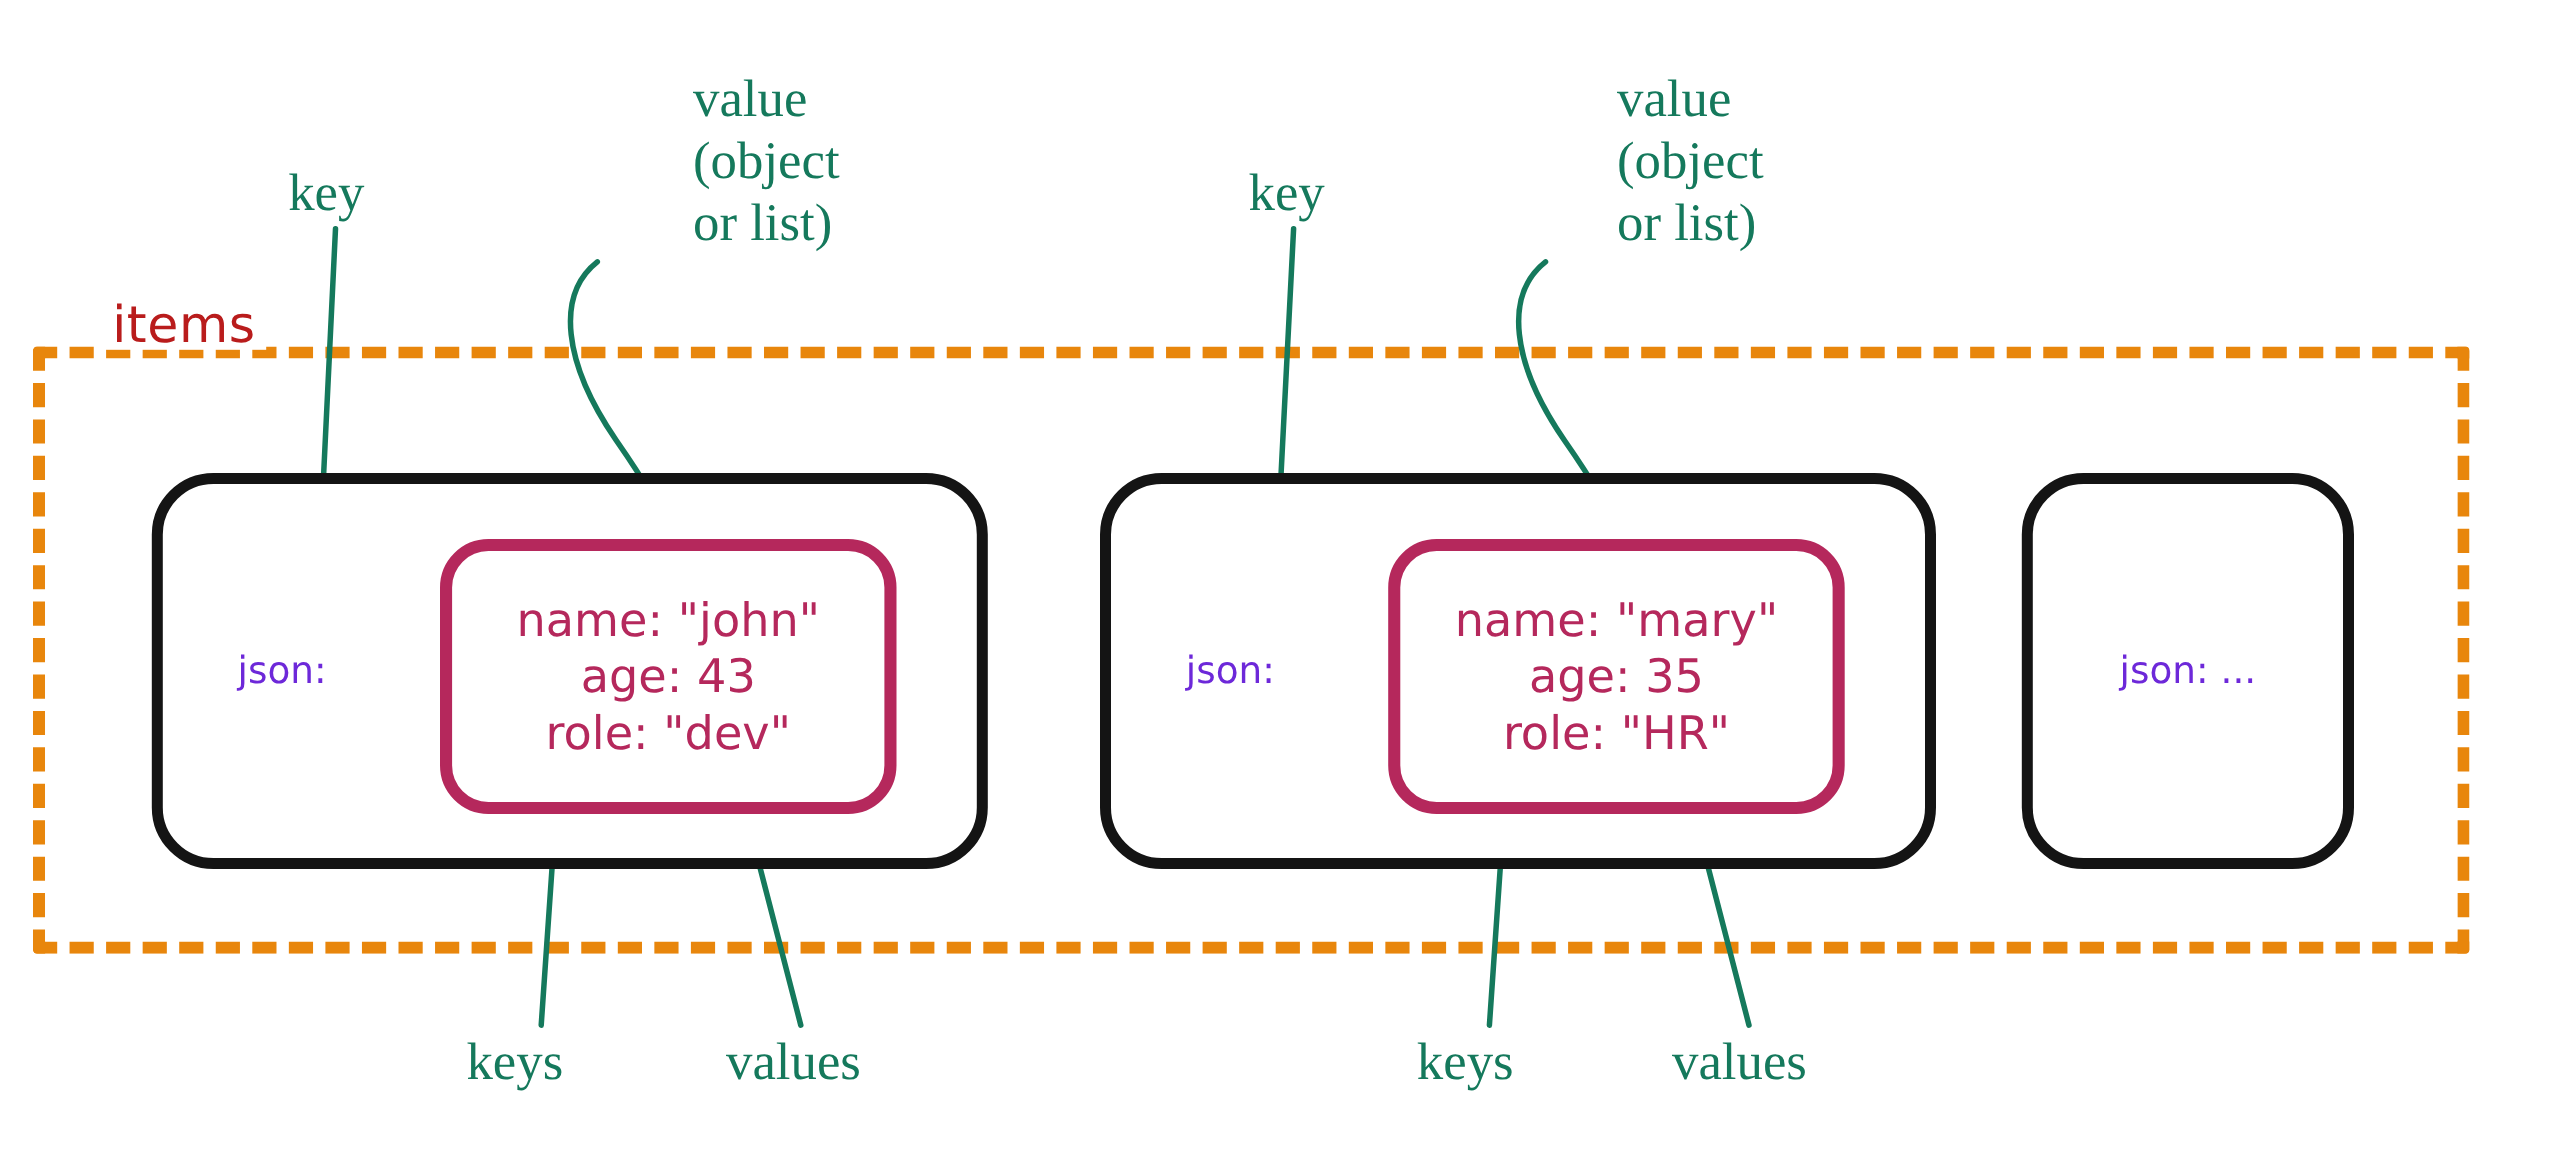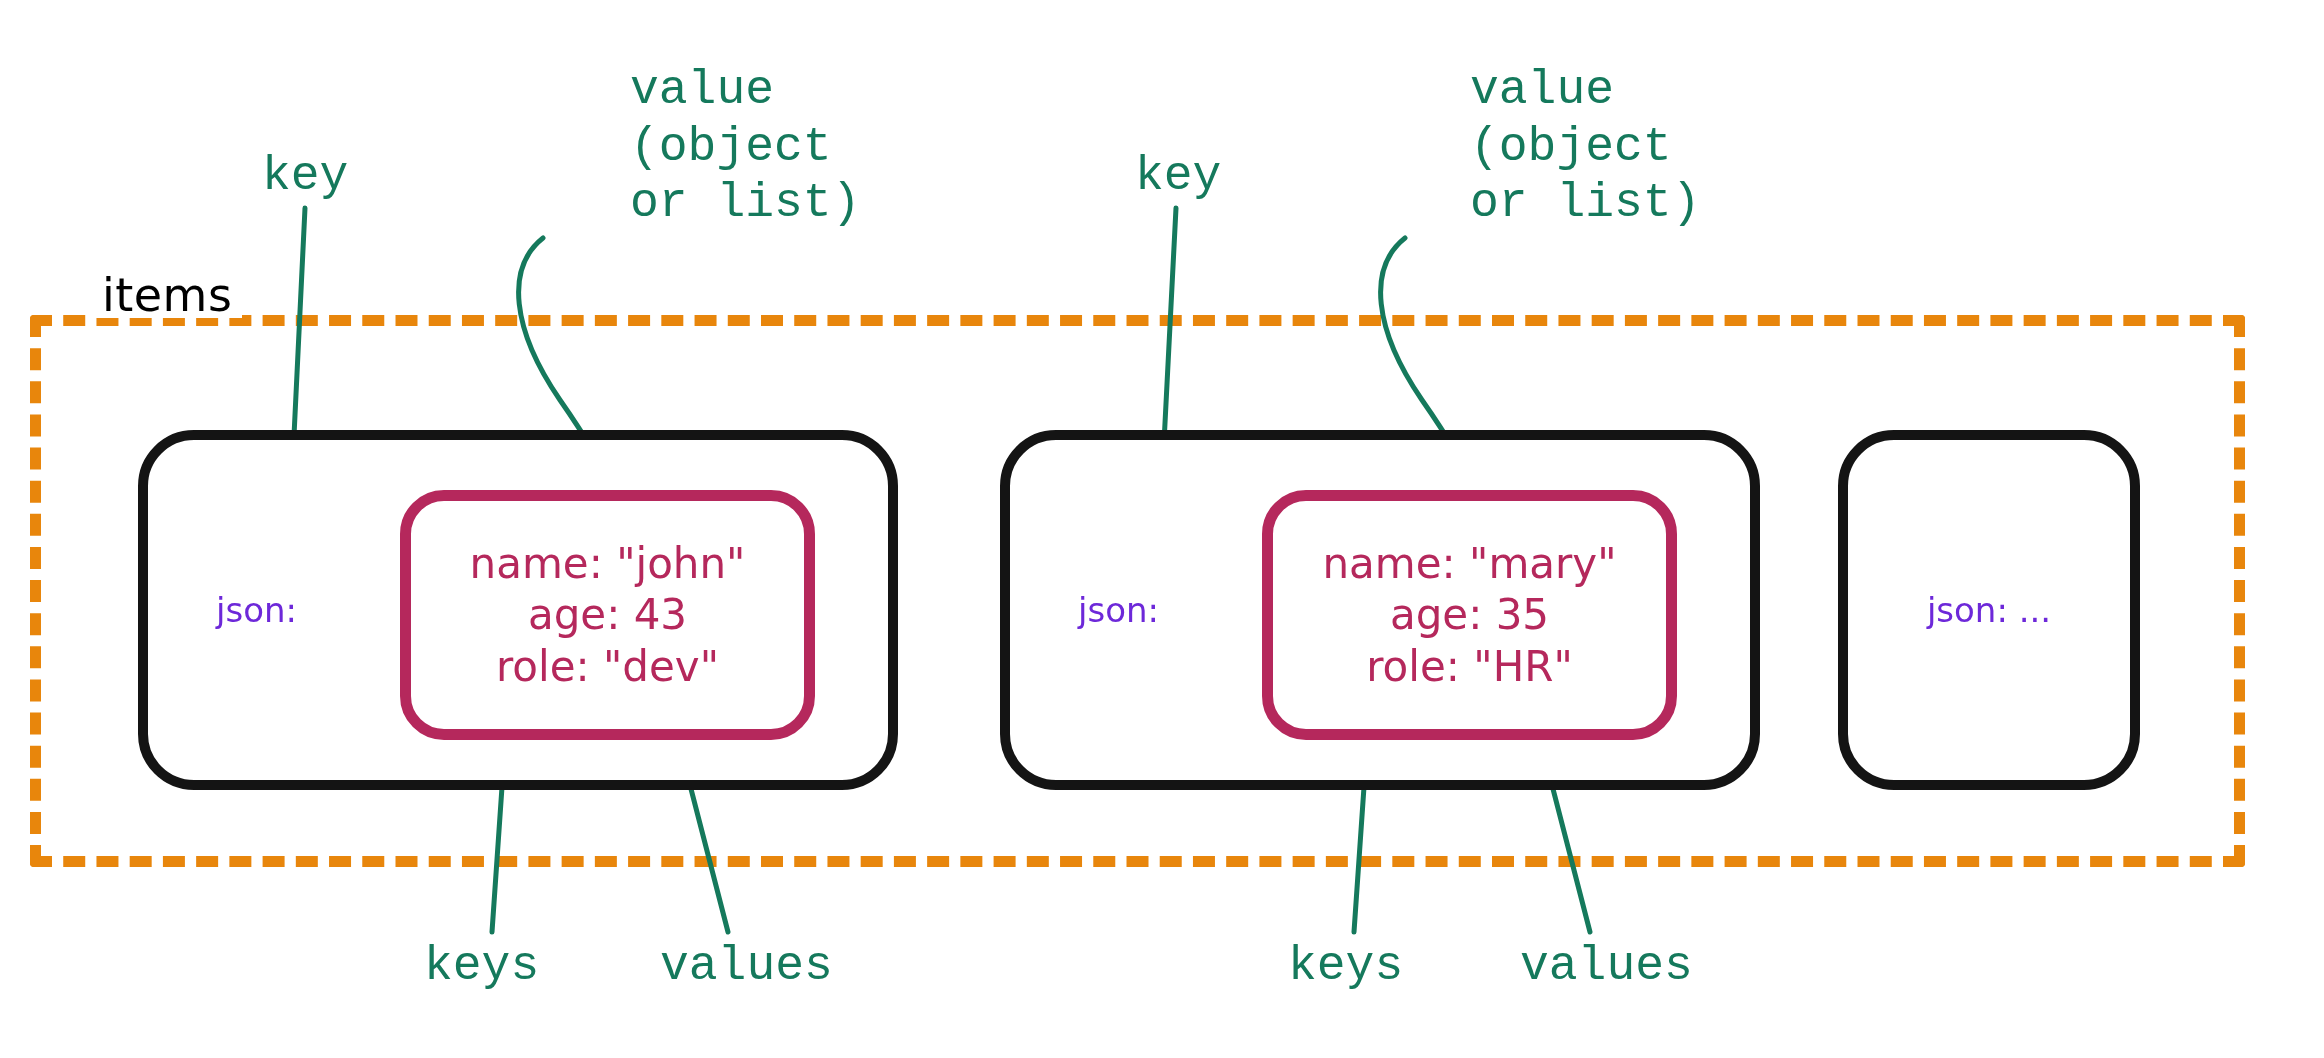--- a/index.html
+++ b/index.html
@@ -17,21 +17,21 @@
   
   .items-box{
     position:absolute;
     left:30px; top:315px; width:2215px; height:552px;
     border:11px dashed #E8860C;
     border-radius:4px;
   }
   .items-label{
     position:absolute;
     left:92px; top:272px;
-    color:#000000;
+    color:#b91c1c;
     font-size:46px;
     font-family:"DejaVu Sans", sans-serif;
     letter-spacing:0.5px;
     background:#ffffff;
     padding:0 10px;
     line-height:1.0;
     z-index:6;
   }
 
   
@@ -79,21 +79,21 @@
     font-size:42px;
     font-family:"DejaVu Sans", sans-serif;
     line-height:1.22;
     white-space:nowrap;
   }
 
   
   .anno{
     position:absolute;
     color:#15795C;
-    font-family:Liberation Mono, monospace;
+    font-family:Liberation Serif, serif;
     font-size:48px;
     line-height:1.18;
     white-space:pre;
     z-index:7;
   }
   .anno-key-1  { left:262px;  top:148px; }
   .anno-val-1  { left:630px;  top:62px;  text-align:left; }
   .anno-key-2  { left:1135px; top:148px; }
   .anno-val-2  { left:1470px; top:62px;  text-align:left; }
   .anno-keys-1 { left:424px;  top:938px; }

